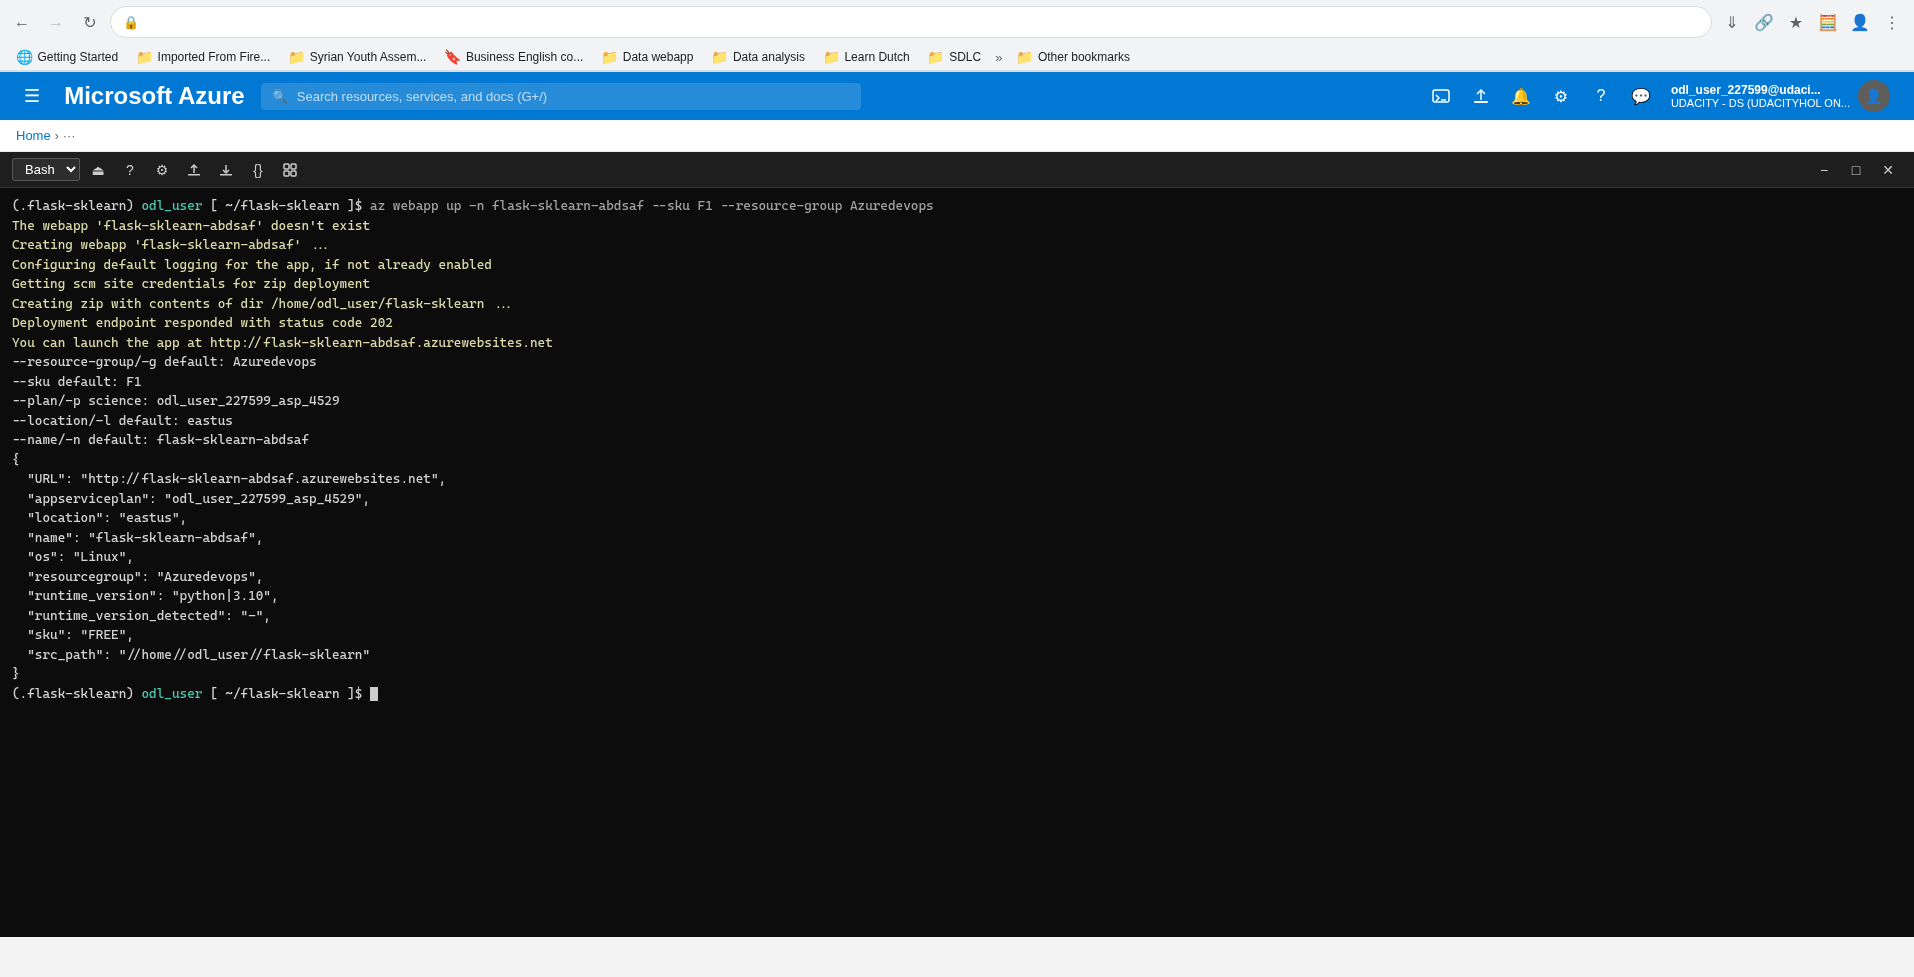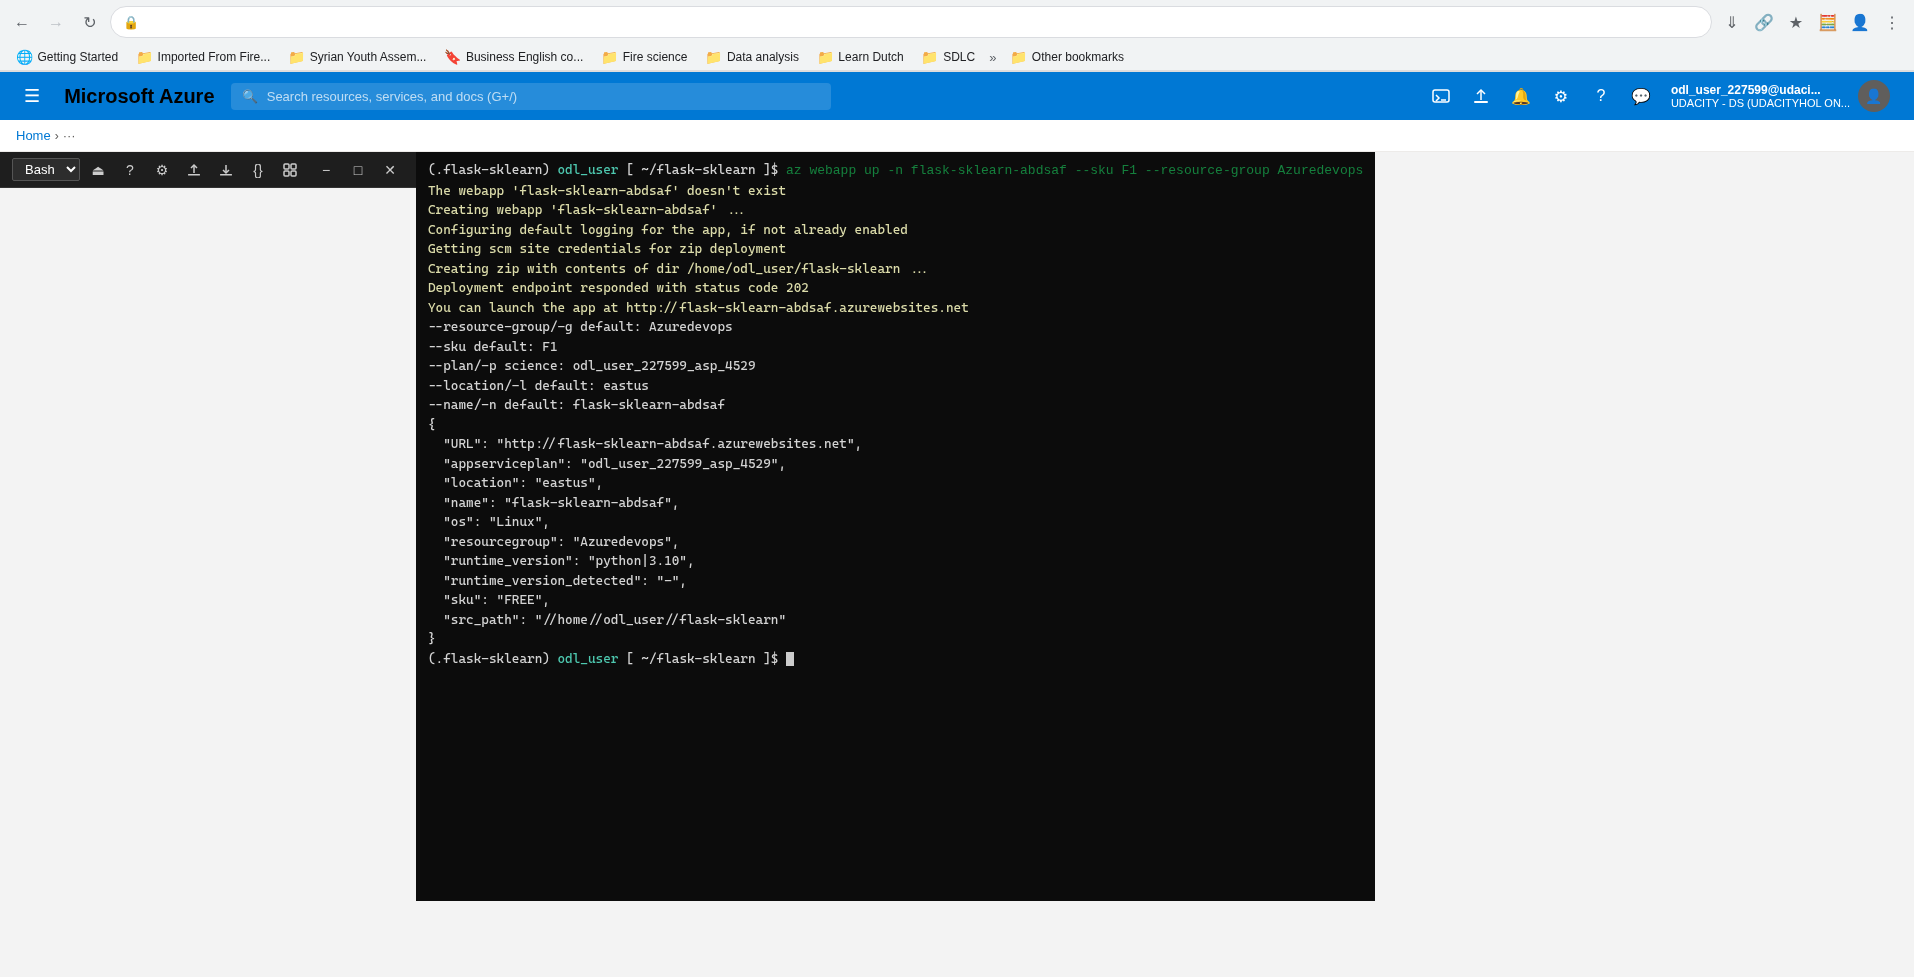--- a/index.html
+++ b/index.html
@@ -106,22 +106,22 @@
     }
     .hamburger-btn {
       background: none;
       border: none;
       color: white;
       font-size: 18px;
       cursor: pointer;
       padding: 8px;
     }
     .azure-logo {
-      color: #000000;
-      font-size: 20px;
+      color: #ffffff;
+      font-size: 24px;
       font-weight: 600;
       white-space: nowrap;
     }
     .azure-search {
       flex: 1;
       max-width: 600px;
       display: flex;
       align-items: center;
       background: rgba(255,255,255,0.15);
       border-radius: 4px;
@@ -254,21 +254,21 @@
       font-family: 'Cascadia Code', 'Consolas', 'Courier New', monospace;
       font-size: 13px;
       padding: 8px 12px;
       height: calc(100vh - 36px - 36px - 48px - 36px - 36px - 36px);
       overflow-y: auto;
       line-height: 1.5;
       min-height: 400px;
     }
     .terminal-line { white-space: pre-wrap; word-break: break-all; }
     .t-prompt { color: #4ec9b0; }
-    .t-cmd { color: #15803d; font-family: Liberation Mono, monospace; }
+    .t-cmd { color: #a3a3a3; }
     .t-yellow { color: #dcdcaa; }
     .t-white { color: #d4d4d4; }
     .t-cursor {
       display: inline-block;
       width: 8px;
       height: 14px;
       background: #cccccc;
       vertical-align: middle;
       animation: blink 1s step-end infinite;
     }
@@ -279,21 +279,21 @@
 
     
     .terminal::-webkit-scrollbar { width: 6px; }
     .terminal::-webkit-scrollbar-track { background: #1e1e1e; }
     .terminal::-webkit-scrollbar-thumb { background: #555; border-radius: 3px; }
 
     
     .shell-container {
       position: relative;
       display: flex;
-      flex-direction: row;
+      flex-direction: column;
       flex: 1;
     }
   </style>
 </head>
 <body>
 
 <div class="browser-chrome">
   <div class="browser-toolbar">
     <button class="browser-nav-btn">←</button>
     <button class="browser-nav-btn disabled">→</button>
@@ -323,21 +323,21 @@
     <div class="bookmark-item">
       <span class="bookmark-folder-icon">📁</span>
       <span>Syrian Youth Assem...</span>
     </div>
     <div class="bookmark-item">
       <span class="bookmark-icon">🔖</span>
       <span>Business English co...</span>
     </div>
     <div class="bookmark-item">
       <span class="bookmark-folder-icon">📁</span>
-      <span>Fire science</span>
+      <span>Data webapp</span>
     </div>
     <div class="bookmark-item">
       <span class="bookmark-folder-icon">📁</span>
       <span>Data analysis</span>
     </div>
     <div class="bookmark-item">
       <span class="bookmark-folder-icon">📁</span>
       <span>Learn Dutch</span>
     </div>
     <div class="bookmark-item">

